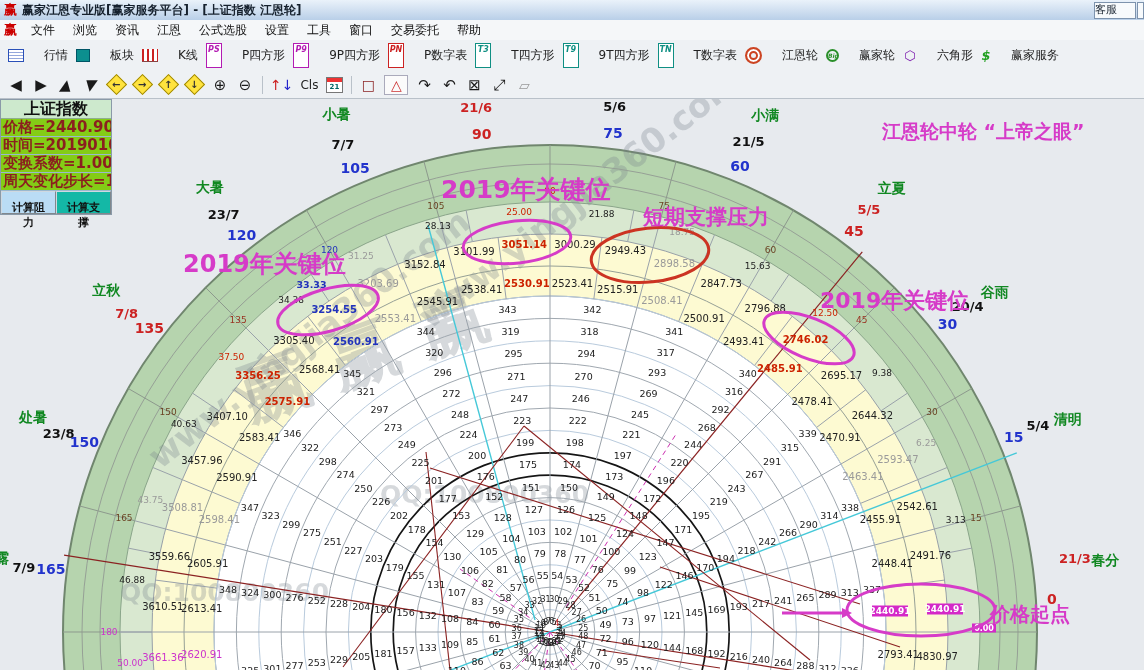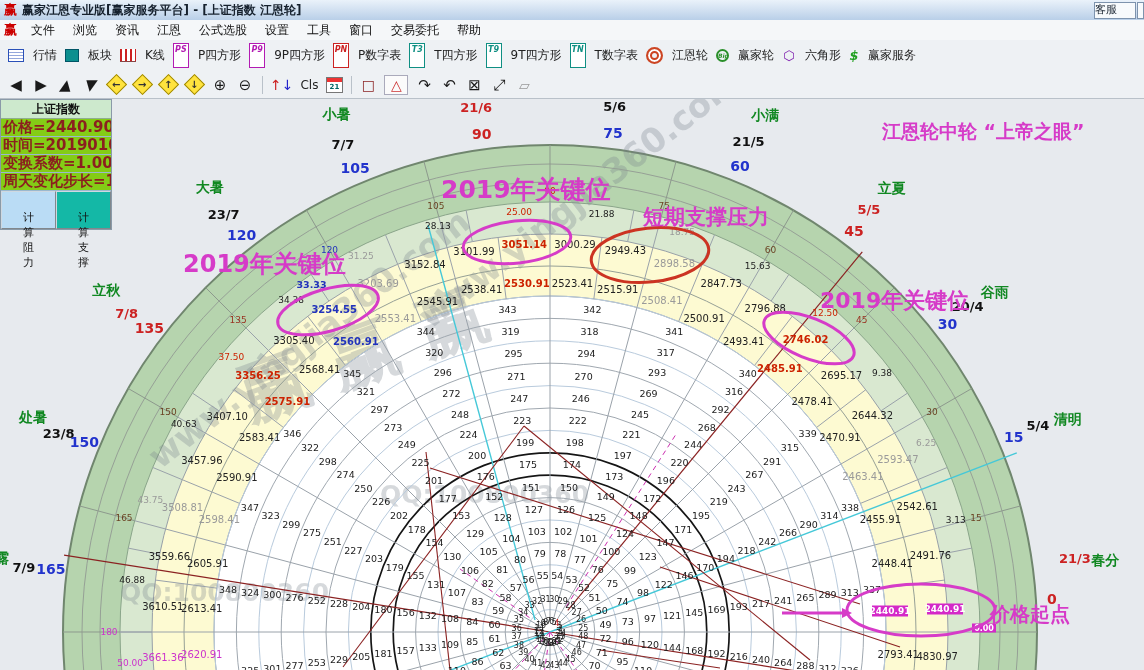--- a/index.html
+++ b/index.html
@@ -11,21 +11,21 @@
   .app-ico{color:#c00;font-weight:bold;font-size:13px;margin:0 5px 0 4px}
   .cs-btn{position:absolute;right:8px;top:2px;width:40px;height:15px;background:#f7fafc;
     border:1px solid #7d93ad;font-size:11px;line-height:14px;text-align:left;font-weight:normal}
   .cs-sliver{position:absolute;right:0;top:2px;width:5px;height:15px;background:#f7fafc;border:1px solid #7d93ad}
   .menubar{position:absolute;left:0;top:20px;width:1144px;height:20px;z-index:6;background:#f5f7f9;
     border-bottom:1px solid #cfd6dd;display:flex;align-items:center;font-size:12px;color:#111}
   .menubar .mi{padding:0 9px;cursor:default}
   .toolbar1{position:absolute;left:0;top:40px;width:1144px;height:31px;z-index:6;background:#eef1f4;
     border-bottom:1px solid #c5cdd5;display:flex;align-items:center;font-size:12px;color:#222}
   .tbi{display:flex;align-items:center;margin-left:8px;white-space:nowrap}
-  .tbi em{font-style:normal;margin-left:9px}
+  .tbi em{font-style:normal;margin-left:20px}
   .ic{display:inline-block;width:16px;height:13px;box-sizing:border-box;font-size:8px;line-height:11px;
       text-align:center;font-weight:bold;overflow:hidden}
   .ic-grid{border:1px solid #2a50b8;background:
      repeating-linear-gradient(#fff,#fff 2px,#2a50b8 3px),#fff}
   .ic-blocks{background:#0c8f8f;box-shadow:inset 0 0 0 1px #056;width:14px}
   .ic-kline{background:repeating-linear-gradient(90deg,#c22 0 2px,#fff 2px 5px);border-bottom:1px solid #844}
   .badge{border:1px solid currentColor;background:#fff;width:16px;height:25px}
   .b-mag{color:#b31bb3}.b-red{color:#cc2222}.b-teal{color:#0f8f83}
   .ic-target{width:13px;height:13px;border:2px solid #c42;border-radius:50%;box-shadow:inset 0 0 0 2px #fff,inset 0 0 0 4px #c42}
   .ic-green{width:13px;height:13px;border:2px solid #2a8f2a;border-radius:50%;color:#2a8f2a;font-size:6px;line-height:9px}
@@ -41,25 +41,25 @@
   .sep{width:1px;height:18px;background:#b9c1c9;margin-left:8px}
   .t-red{color:#c22}.t-blue{color:#22c}
   .cls{font-size:12px}
   .cal{width:15px;height:14px;border:1px solid #777;background:linear-gradient(#e33 0 4px,#fff 4px);
        font-size:7px;line-height:18px;text-align:center;color:#066;font-weight:bold}
   .shape{color:#8b2222;font-size:14px}
   .shape2{color:#c33;font-size:14px;background:#fbfbfb;border:1px solid #aab;height:18px;padding:0 2px}
   .grey{color:#999}
   .panel{position:absolute;left:0;top:99px;width:110px;z-index:7;border:1px solid #8a9aa8;font-weight:bold}
   .panel .hd{height:18px;background:#cde9cd;border-bottom:1px solid #8fae8f;text-align:center;
-     font-size:12px;line-height:18px;color:#111}
+     font-size:16px;line-height:18px;color:#111}
   .panel .rw{height:17px;background:#84cc16;border-bottom:1px solid #9ab8cf;font-size:15px;
      line-height:17px;color:#8b1f1f;padding-left:2px;white-space:nowrap;overflow:hidden}
   .panel .btns{display:flex}
-  .panel button{flex:1;height:23px;font-size:11px;font-weight:normal;font-family:inherit;padding:18px;
+  .panel button{flex:1;height:23px;font-size:11px;font-weight:bold;font-family:inherit;padding:8px;
      border:1px outset #cfd8e0;color:#111}
   .panel .b1{background:#badcf5}.panel .b2{background:#14b8a6}
   #wheel{position:absolute;left:0;top:0;z-index:0}
 </style>
 </head>
 <body>
 
 <div class="titlebar">
   <span class="app-ico">赢</span>
   <span>赢家江恩专业版[赢家服务平台] - [上证指数 江恩轮]</span>

